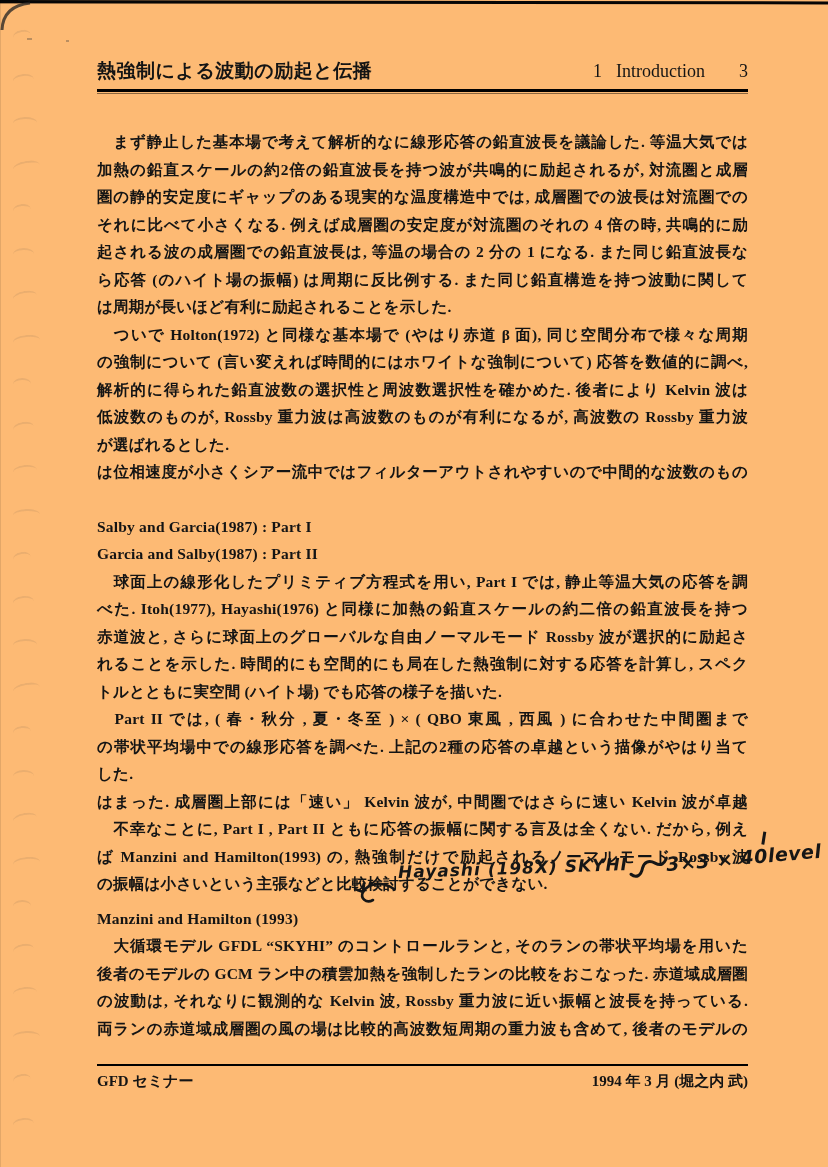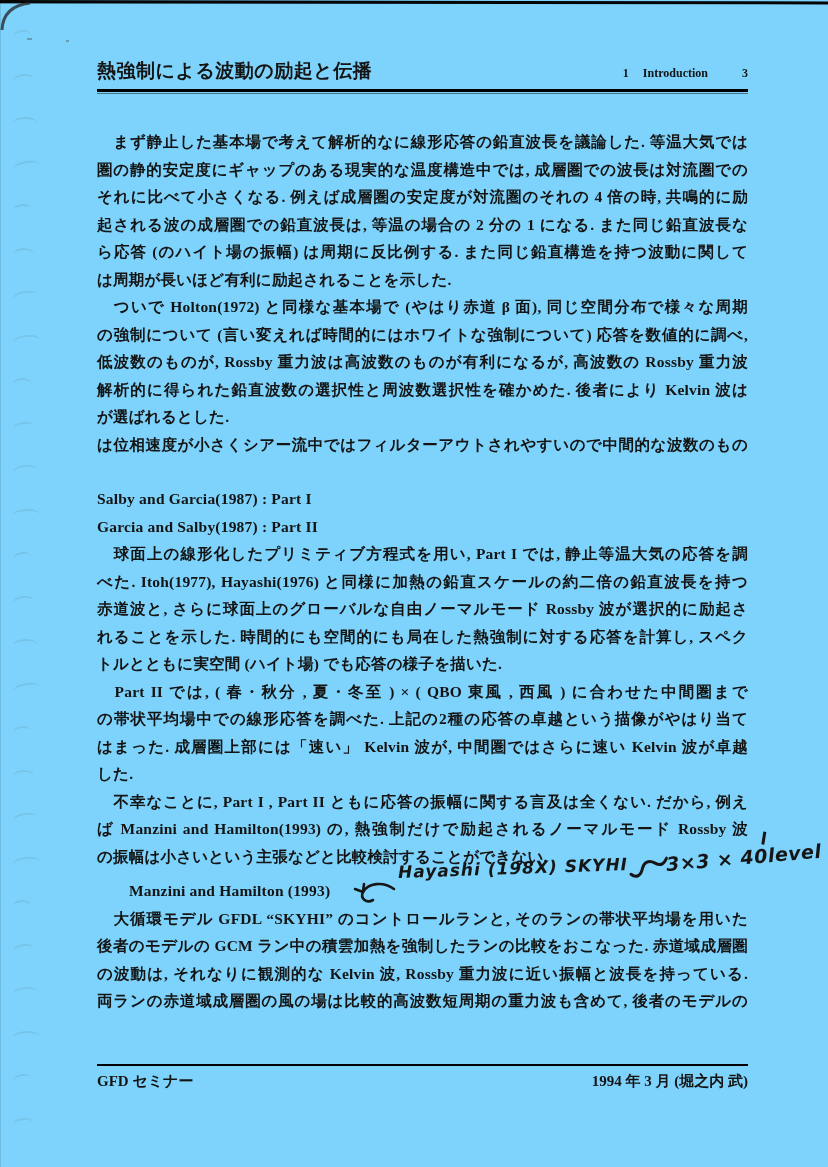--- a/index.html
+++ b/index.html
@@ -1,48 +1,48 @@
 <!DOCTYPE html>
 <html><head>
 <meta charset="utf-8">
 <style>
   html,body { margin:0; padding:0; background:#e9e9e9; }
   .page {
     position:relative; width:828px; height:1167px; margin:0 auto;
-    background:#7dd3fc; overflow:hidden;
+    background:#fdba74; overflow:hidden;
     font-family:"Liberation Serif","DejaVu Serif",serif; color:#141414;
   }
   
   .scan-top { position:absolute; top:0; left:0; width:100%; height:3px; background:#060606;
               transform-origin:left center; transform:rotate(0.10deg); }
   .scan-top2 { position:absolute; top:3px; left:0; width:100%; height:1px; background:rgba(0,0,0,0.35); }
   .edge-left { position:absolute; top:0; left:0; width:1px; height:100%; background:rgba(0,0,0,0.10); }
   .corner { position:absolute; top:0; left:0; }
   .bind-mark { position:absolute; left:13px; width:25px; height:10px;
                border-top:2px solid rgba(70,70,70,0.10); border-radius:50%; }
   .speck { position:absolute; width:5px; height:2px; background:rgba(60,60,60,0.35); }
 
   
   .header { position:absolute; top:58px; left:97px; width:651px; display:flex;
             justify-content:space-between; align-items:baseline; }
   .h-title { font-family:"DejaVu Sans","Liberation Sans",sans-serif; font-weight:bold; font-size:19px;
              letter-spacing:0.5px; }
-  .h-right { font-weight:bold; font-size:12px; }
+  .h-right { font-weight:normal; font-size:18px; }
   .h-right .sec-no { margin-right:14px; }
   .h-right .pg-no { margin-left:34px; }
   .rule1 { position:absolute; top:89px; left:97px; width:651px; height:3px; background:#000; }
   .rule1b { position:absolute; top:93px; left:97px; width:651px; height:1px; background:rgba(0,0,0,0.45); }
 
   
   .bodytext { position:absolute; top:128px; left:97px; width:651px; }
   .line { height:27.5px; line-height:27.5px; font-size:15.5px; font-weight:600;
           white-space:nowrap; letter-spacing:0.2px; }
   .line.just { text-align:justify; text-align-last:justify; text-justify:inter-character; }
   .spacer { height:27px; }
-  .ref.gap { margin-top:7px;margin-left:32px; }
+  .ref.gap { margin-top:7px; }
 
   
   .hw { position:absolute; color:#161616; font-family:"DejaVu Sans","Liberation Sans",sans-serif;
         font-style:italic; font-weight:bold; }
   .hw1 { left:398px; top:858px; font-size:17px; transform:rotate(-2deg); letter-spacing:1px; }
   .hw2 { left:628px; top:846px; font-size:19px; transform:rotate(-5deg); letter-spacing:0.5px; }
   .hw2 svg { vertical-align:-6px; margin-right:-2px; }
   .tick { position:absolute; left:136px; top:-11px; width:2.5px; height:13px; background:#161616;
           transform:rotate(14deg); }
   .arrow-hw { position:absolute; left:352px; top:878px; }
@@ -99,49 +99,50 @@
     <div class="h-right">
       <span class="sec-no">1</span><span>Introduction</span><span class="pg-no">3</span>
     </div>
   </div>
   <div class="rule1"></div>
   <div class="rule1b"></div>
 
   <div class="bodytext" id="bodytext">
       <div>
         <div class="line just">　まず静止した基本場で考えて解析的なに線形応答の鉛直波長を議論した. 等温大気では</div>
+        <div class="line just">加熱の鉛直スケールの約2倍の鉛直波長を持つ波が共鳴的に励起されるが, 対流圏と成層</div>
         <div class="line just">圏の静的安定度にギャップのある現実的な温度構造中では, 成層圏での波長は対流圏での</div>
         <div class="line just">それに比べて小さくなる. 例えば成層圏の安定度が対流圏のそれの 4 倍の時, 共鳴的に励</div>
         <div class="line just">起される波の成層圏での鉛直波長は, 等温の場合の 2 分の 1 になる. また同じ鉛直波長な</div>
         <div class="line just">ら応答 (のハイト場の振幅) は周期に反比例する. また同じ鉛直構造を持つ波動に関して</div>
         <div class="line">は周期が長いほど有利に励起されることを示した.</div>
       </div>
       <div>
         <div class="line just">　ついで Holton(1972) と同様な基本場で (やはり赤道 β 面), 同じ空間分布で様々な周期</div>
         <div class="line just">の強制について (言い変えれば時間的にはホワイトな強制について) 応答を数値的に調べ,</div>
+        <div class="line just">解析的に得られた鉛直波数の選択性と周波数選択性を確かめた. 後者により Kelvin 波は</div>
         <div class="line just">低波数のものが, Rossby 重力波は高波数のものが有利になるが, 高波数の Rossby 重力波</div>
-        <div class="line just">解析的に得られた鉛直波数の選択性と周波数選択性を確かめた. 後者により Kelvin 波は</div>
         <div class="line">が選ばれるとした.</div>
         <div class="line just">は位相速度が小さくシアー流中ではフィルターアウトされやすいので中間的な波数のもの</div>
       </div>
       <div class="spacer"></div>
       <div class="line ref">Salby and Garcia(1987) : Part I</div>
       <div class="line ref">Garcia and Salby(1987) : Part II</div>
       <div>
         <div class="line just">　球面上の線形化したプリミティブ方程式を用い, Part I では, 静止等温大気の応答を調</div>
         <div class="line just">べた. Itoh(1977), Hayashi(1976) と同様に加熱の鉛直スケールの約二倍の鉛直波長を持つ</div>
         <div class="line just">赤道波と, さらに球面上のグローバルな自由ノーマルモード Rossby 波が選択的に励起さ</div>
         <div class="line just">れることを示した. 時間的にも空間的にも局在した熱強制に対する応答を計算し, スペク</div>
         <div class="line">トルとともに実空間 (ハイト場) でも応答の様子を描いた.</div>
       </div>
       <div>
         <div class="line just">　Part II では, ( 春・秋分 , 夏・冬至 ) × ( QBO 東風 , 西風 ) に合わせた中間圏まで</div>
         <div class="line just">の帯状平均場中での線形応答を調べた. 上記の2種の応答の卓越という描像がやはり当て</div>
+        <div class="line">した.</div>
         <div class="line just">はまった. 成層圏上部には「速い」 Kelvin 波が, 中間圏ではさらに速い Kelvin 波が卓越</div>
-        <div class="line">した.</div>
       </div>
       <div>
         <div class="line just">　不幸なことに, Part I , Part II ともに応答の振幅に関する言及は全くない. だから, 例え</div>
         <div class="line just">ば Manzini and Hamilton(1993) の, 熱強制だけで励起されるノーマルモード Rossby 波</div>
         <div class="line">の振幅は小さいという主張などと比較検討することができない.</div>
       </div>
       <div class="line ref gap">Manzini and Hamilton (1993)</div>
       <div>
         <div class="line just">　大循環モデル GFDL “SKYHI” のコントロールランと, そのランの帯状平均場を用いた</div>
         <div class="line just">後者のモデルの GCM ラン中の積雲加熱を強制したランの比較をおこなった. 赤道域成層圏</div>

